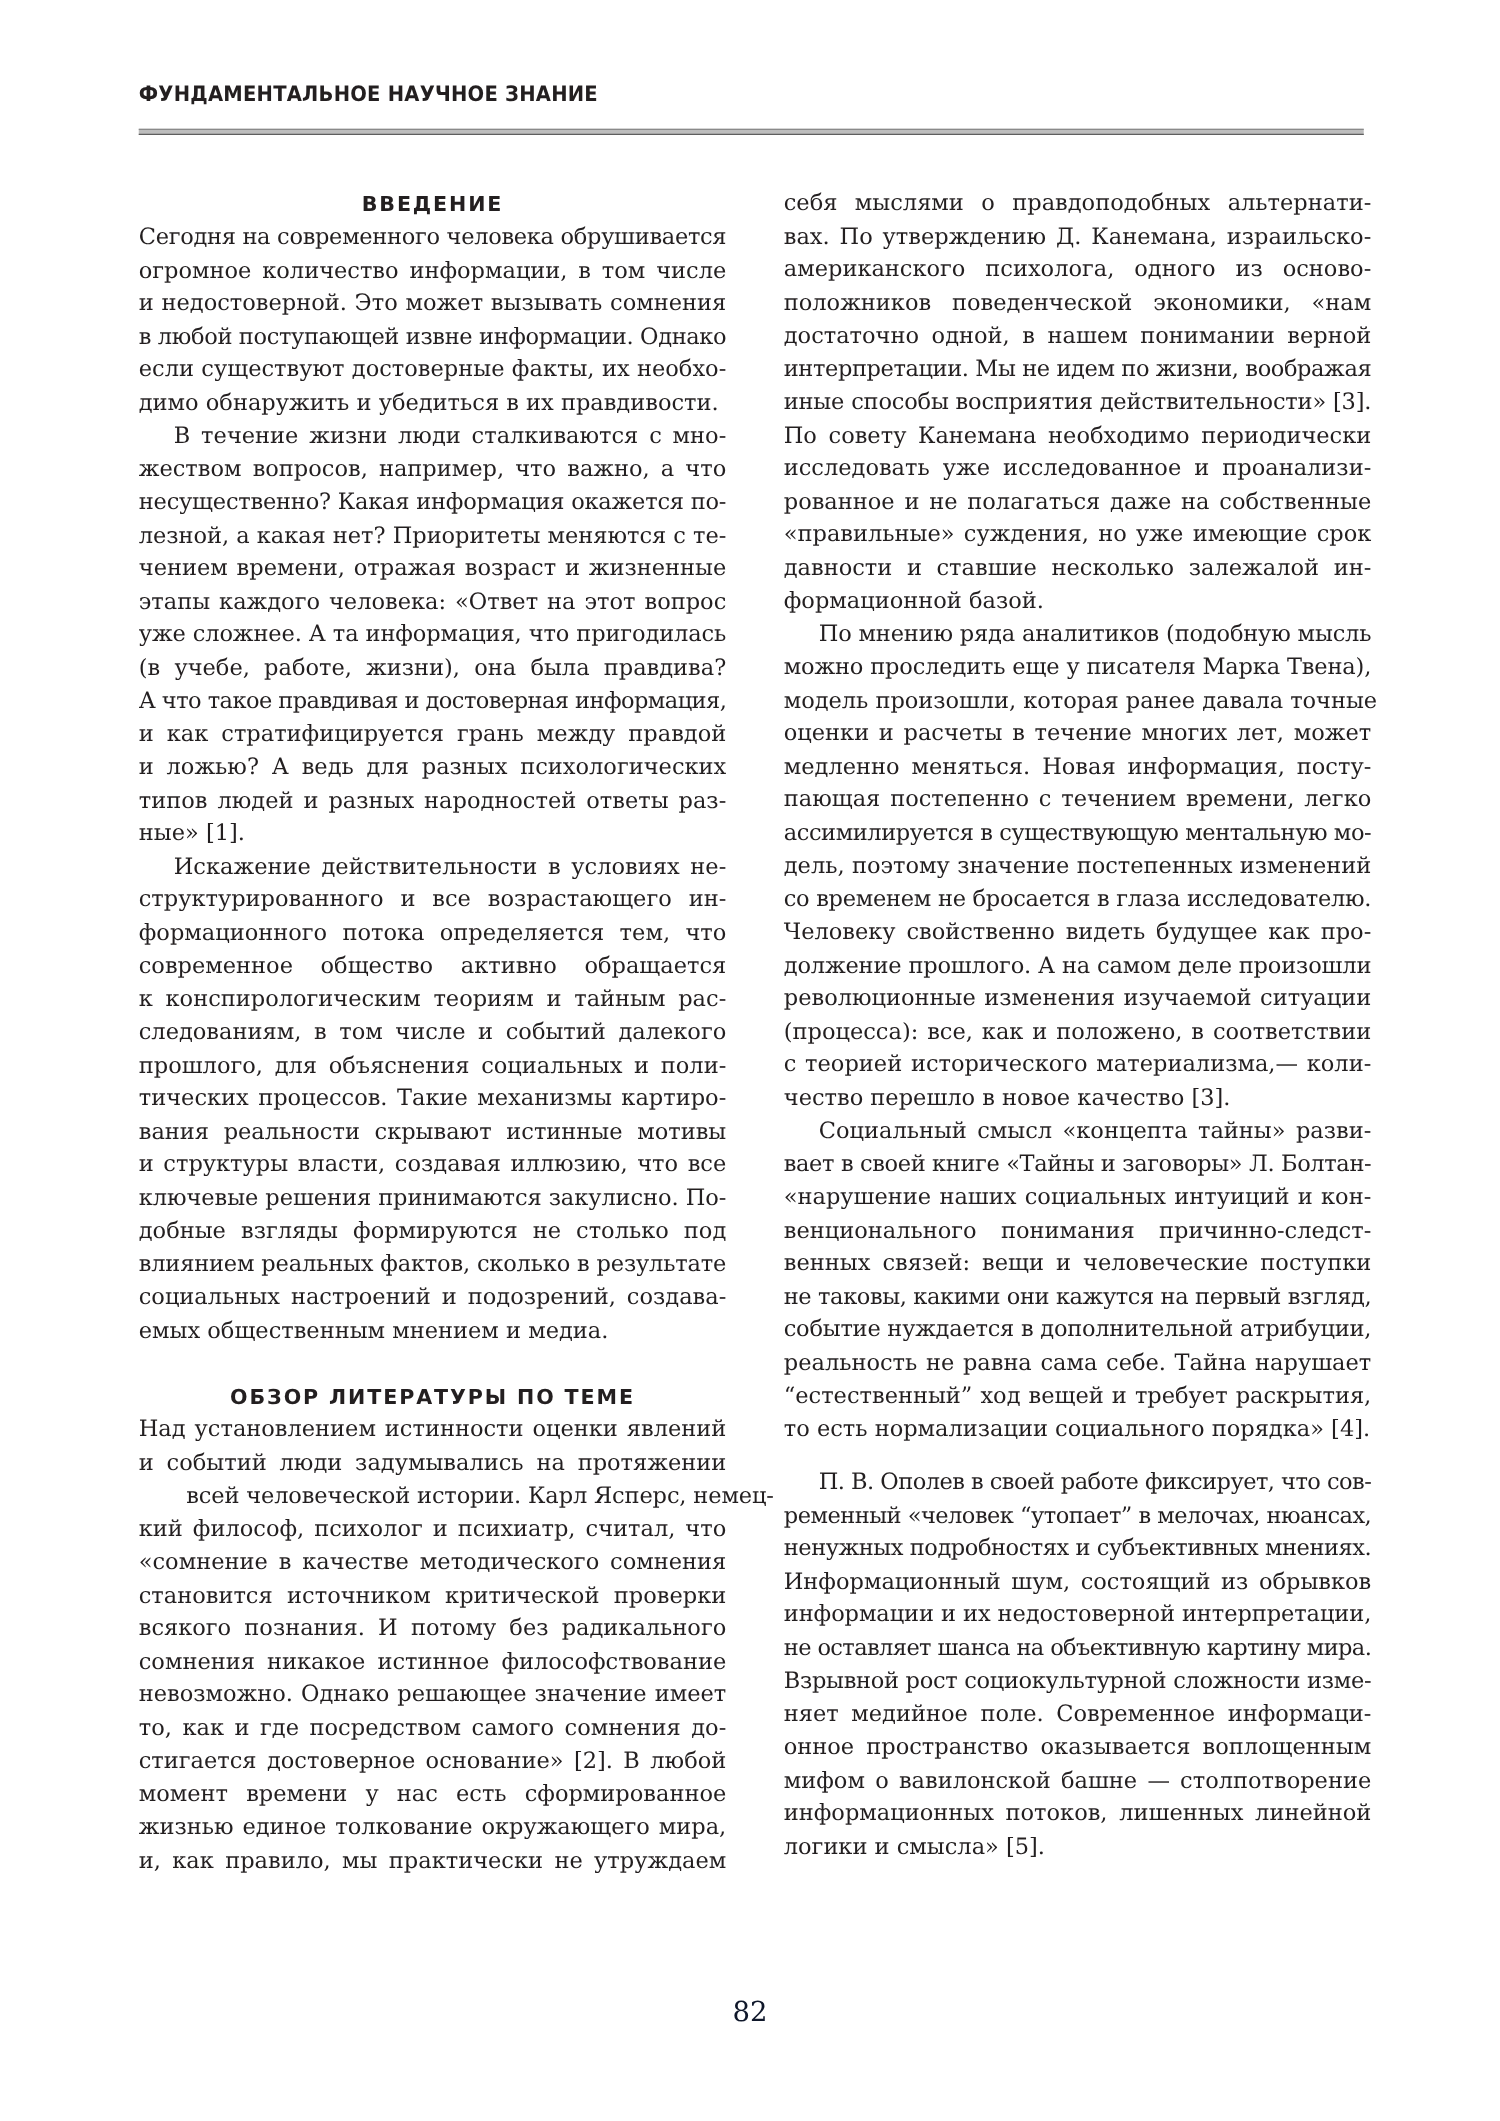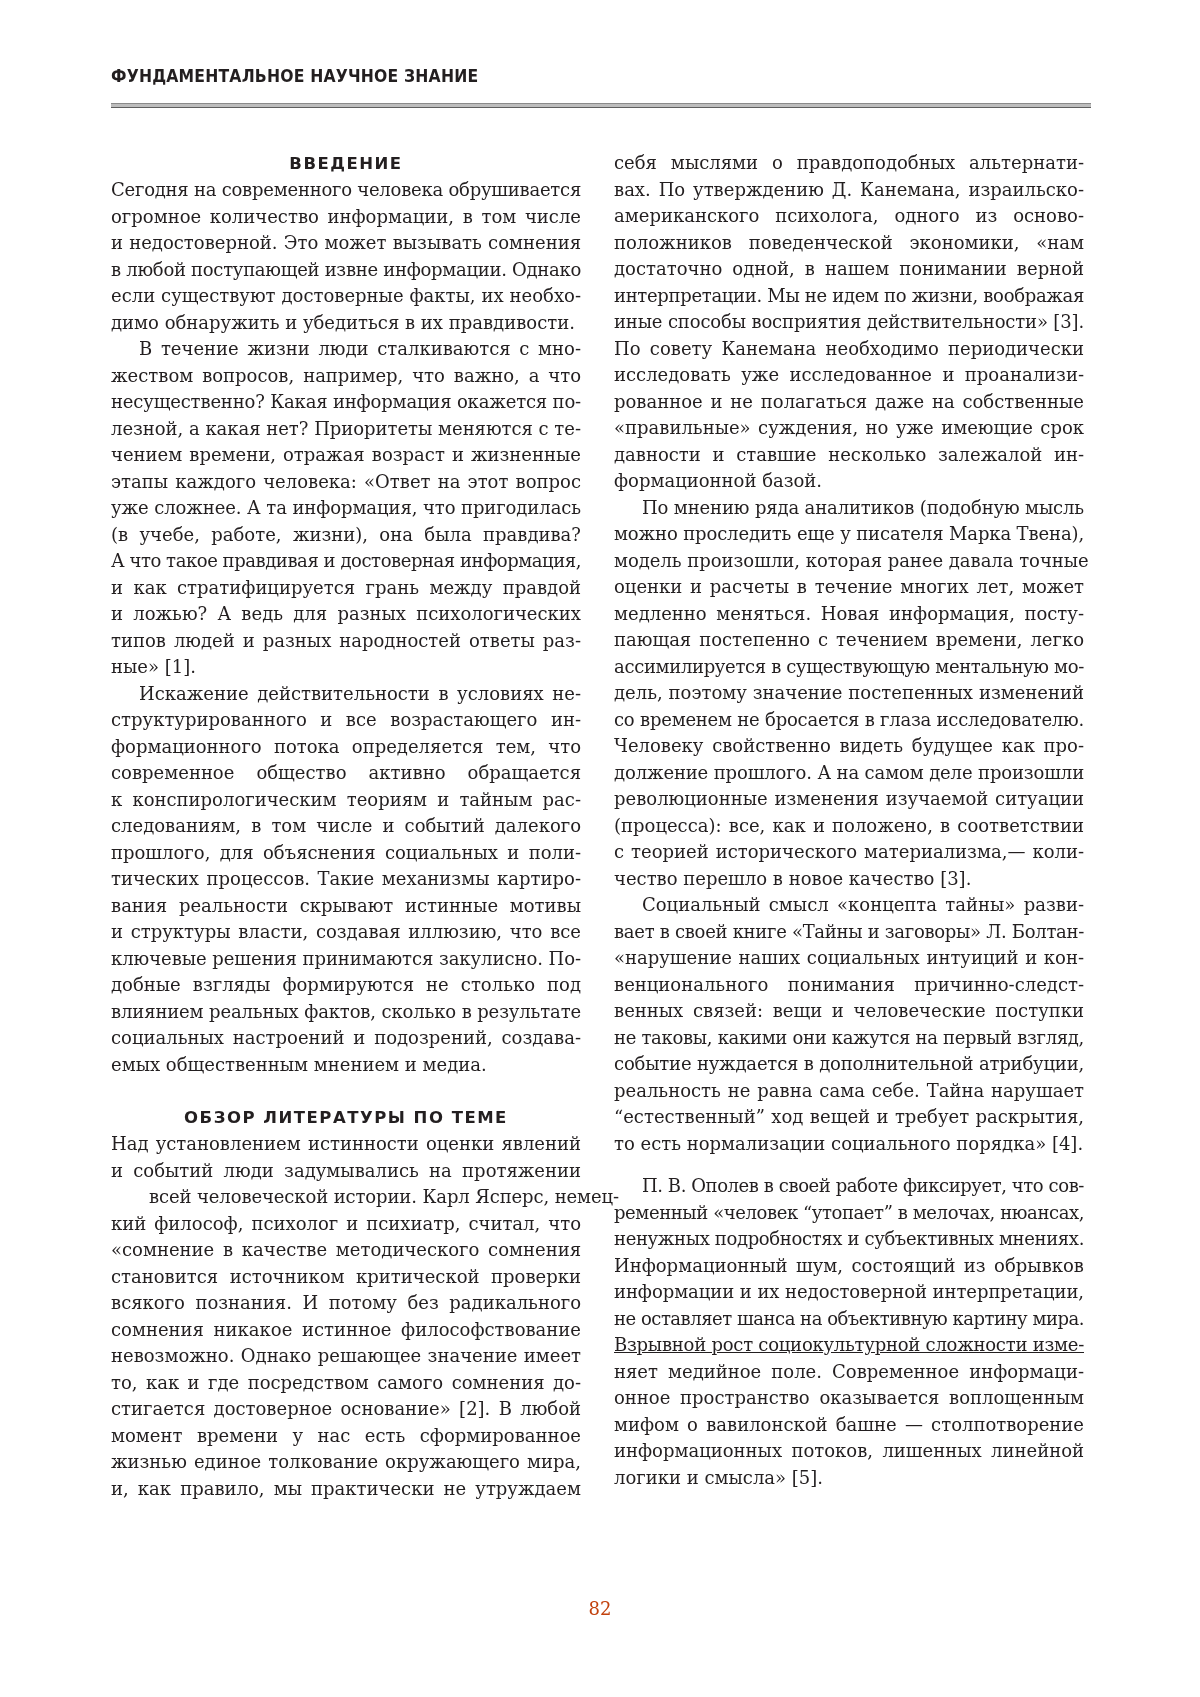--- a/index.html
+++ b/index.html
@@ -13,37 +13,37 @@
   .head-rule {
     position: absolute; left: 111px; top: 103px; width: 980px; height: 5px;
     border-top: 1.5px solid #8a8a8a; border-bottom: 1.5px solid #5e5e5e;
     background: #bdbdbd; box-sizing: border-box;
   }
   .column {
     position: absolute; top: 150px; width: 470px;
     font-family: "DejaVu Serif", serif; font-size: 18px; color: #231f20;
   }
   .col-left { left: 111px; }
-  .col-right { left: 614px; }
+  .col-right { left: 627px; }
   .line {
     height: 26.5px; line-height: 26.5px; white-space: nowrap;
     text-align: justify; text-align-last: justify;
     transform-origin: left center; overflow: visible;
   }
   .line.last { text-align-last: left; }
   .line.indent { padding-left: 28px; }
   .section-heading {
     font-family: "DejaVu Sans", sans-serif; font-weight: bold;
     font-size: 16.5px; letter-spacing: 1.5px; text-align: center;
     height: 27px; line-height: 27px; color: #231f20;
   }
   .spacer { height: 26px; }
   .page-number {
     position: absolute; left: 0; width: 1200px; top: 1598px; text-align: center;
-    font-family: "DejaVu Serif", serif; font-size: 18px; color: #c2410c;
+    font-family: "DejaVu Serif", serif; font-size: 22px; color: #0f172a;
   }
 </style>
 </head>
 <body>
 
 <div class="running-head">ФУНДАМЕНТАЛЬНОЕ НАУЧНОЕ ЗНАНИЕ</div>
 <div class="head-rule"></div>
 
 <div class="column col-left">
   <div class="section-heading">ВВЕДЕНИЕ</div>
@@ -152,21 +152,21 @@
       <div class="line">“естественный” ход вещей и требует раскрытия,</div>
       <div class="line last">то есть нормализации социального порядка» [4].</div>
     </div>
   <div>
       <div class="line indent" style="letter-spacing: -0.425864px; margin-top: 16px;">П. В. Ополев в своей работе фиксирует, что сов-</div>
       <div class="line" style="letter-spacing: -0.412899px;">ременный «человек “утопает” в мелочах, нюансах,</div>
       <div class="line" style="letter-spacing: -0.354514px;">ненужных подробностях и субъективных мнениях.</div>
       <div class="line">Информационный шум, состоящий из обрывков</div>
       <div class="line" style="letter-spacing: -0.0600142px;">информации и их недостоверной интерпретации,</div>
       <div class="line" style="letter-spacing: -0.479388px;">не оставляет шанса на объективную картину мира.</div>
-      <div class="line" style="letter-spacing: -0.239583px; text-decoration: underline;">Взрывной рост социокультурной сложности изме-</div>
+      <div class="line" style="letter-spacing: -0.239583px;">Взрывной рост социокультурной сложности изме-</div>
       <div class="line">няет медийное поле. Современное информаци-</div>
       <div class="line">онное пространство оказывается воплощенным</div>
       <div class="line">мифом о вавилонской башне — столпотворение</div>
       <div class="line">информационных потоков, лишенных линейной</div>
       <div class="line last">логики и смысла» [5].</div>
     </div>
 </div>
 
 <div class="page-number">82</div>
 

